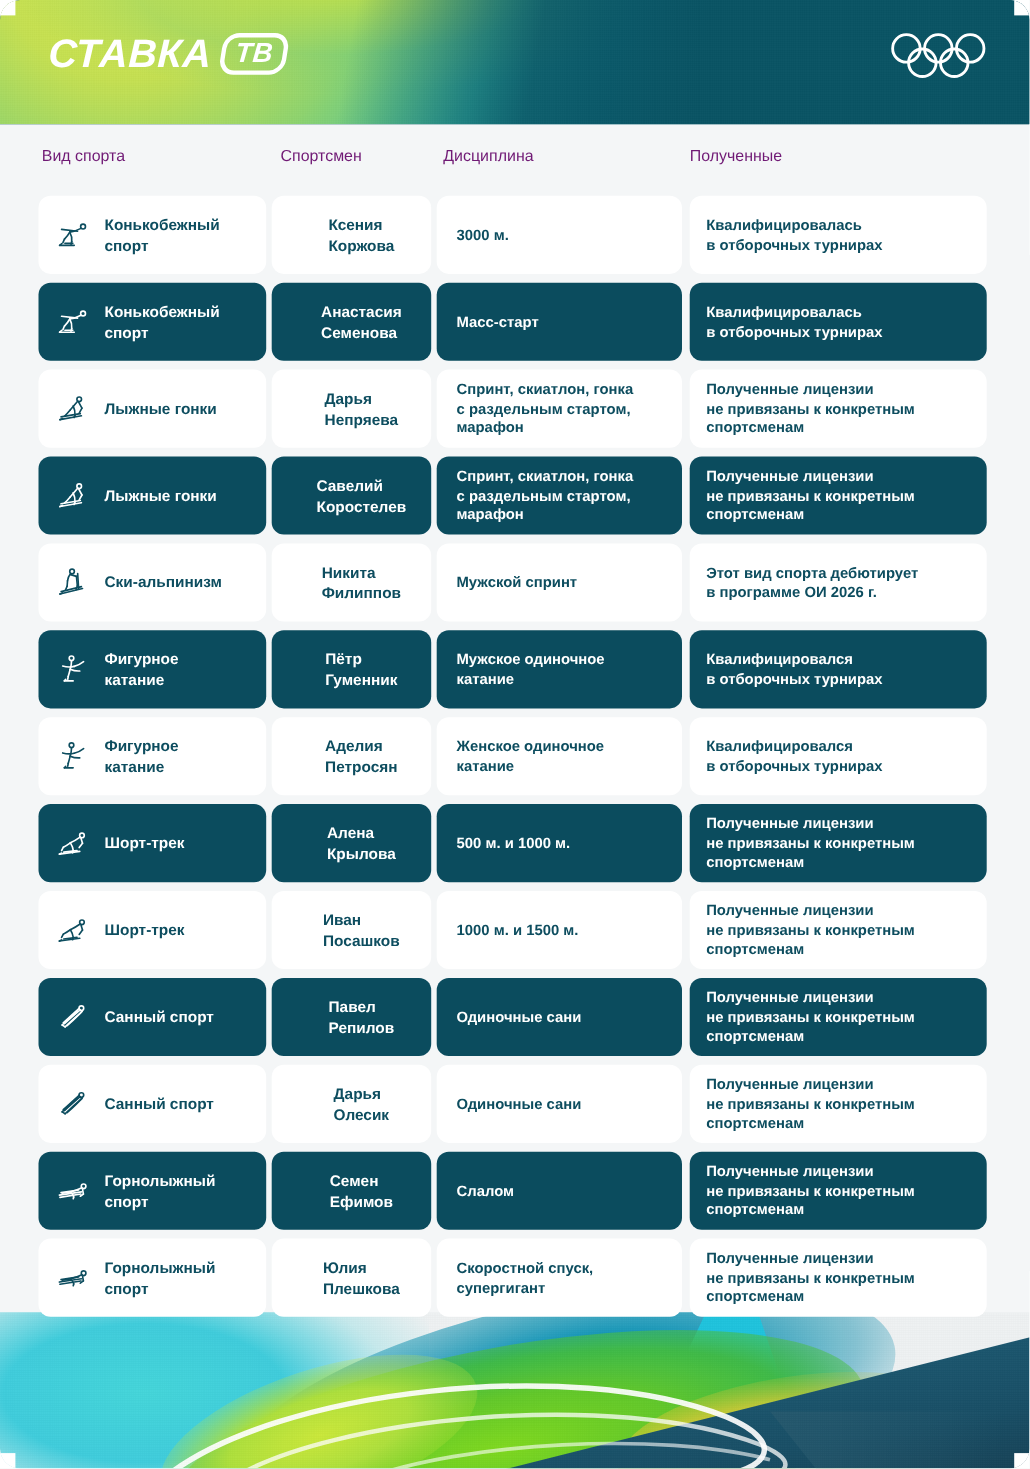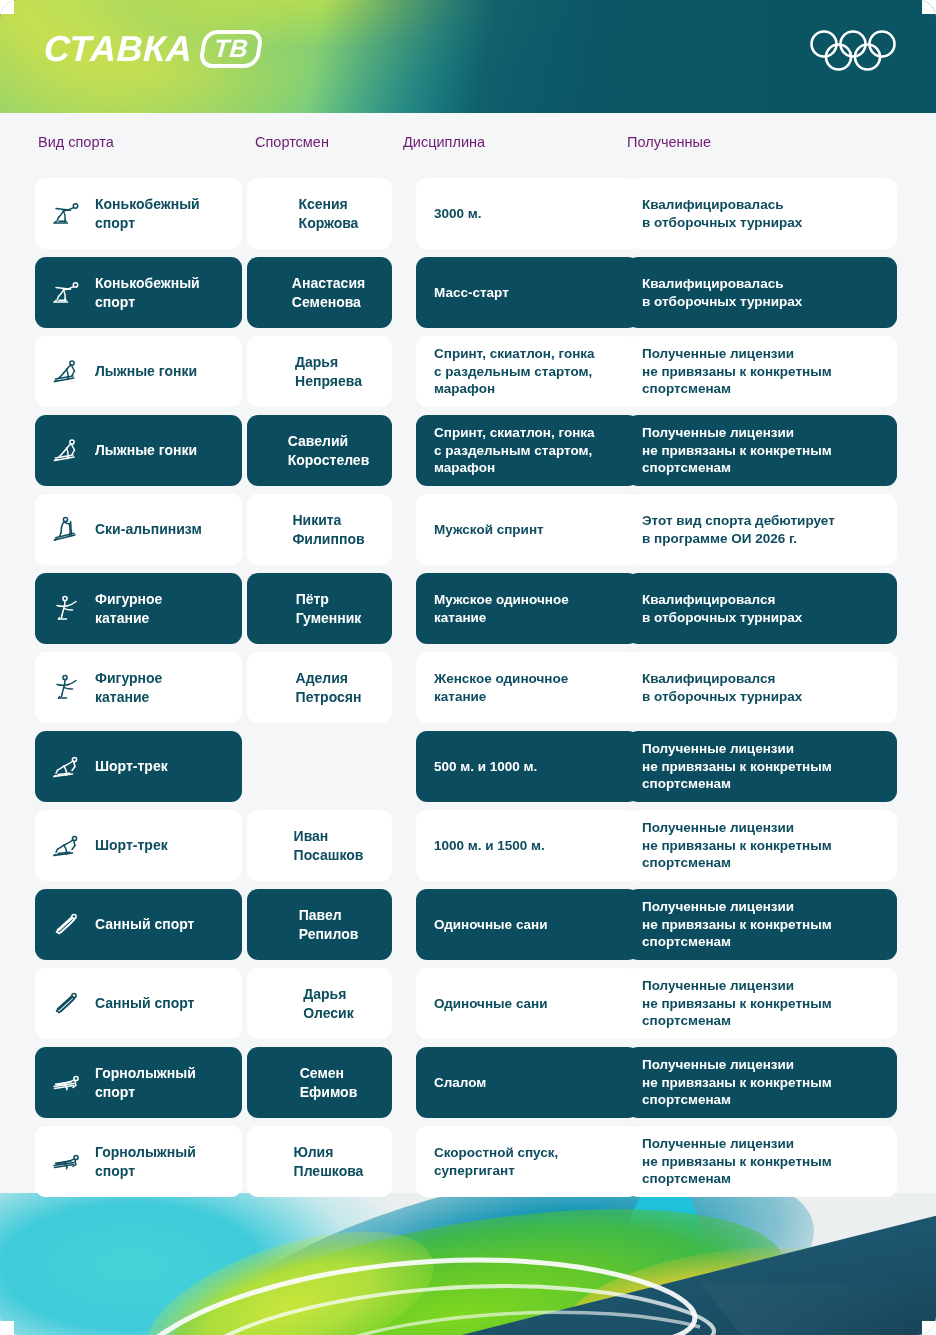--- a/index.html
+++ b/index.html
@@ -131,21 +131,21 @@
     height: 71px;
     border-radius: 11px;
     display: flex;
     align-items: center;
     background: #ffffff;
   }
   .row.dark .cell { background: #0b4c5e; }
 
   .cell.c0 { left: 35px;  width: 207px; padding-left: 15px; gap: 11px; }
   .cell.c1 { left: 247px; width: 145px; padding-left: 18px; justify-content: center; }
-  .cell.c2 { left: 416px; width: 223px; padding-left: 18px; }
+  .cell.c2 { left: 397px; width: 223px; padding-left: 18px; }
   .cell.c3 { left: 627px; width: 270px; padding-left: 15px; }
 
   .cell-text {
     font-size: 14px;
     font-weight: 700;
     line-height: 1.33;
     color: #0d4d5f;
     white-space: pre-line;
   }
   .row.dark .cell-text { color: #ffffff; }
@@ -507,20 +507,24 @@
               <path d="M14 16.2 C12 17.6 9.8 19 7.6 20.2"></path>
               <path d="M14 16.2 C15.5 18.6 16.4 21 16.6 23.3"></path>
               <path d="M7.6 20.2 L6 23.2"></path>
               <path d="M16.6 23.3 L16 25.3"></path>
               <path d="M4 26.5 L22.5 24"></path>
               <path d="M4 26.5 L6 25.5"></path>
               <path d="M8 24.6 L20 23.2"></path>
             </svg>
           </span>
           <span class="cell-text">Шорт-трек</span>
+        </div>
+        <div class="cell c1">
+          <span class="cell-text">Алена
+Крылова</span>
         </div>
         <div class="cell c2">
           <span class="cell-text">500 м. и 1000 м.</span>
         </div>
         <div class="cell c3">
           <span class="cell-text">Полученные лицензии
 не привязаны к конкретным
 спортсменам</span>
         </div>
       </div>

